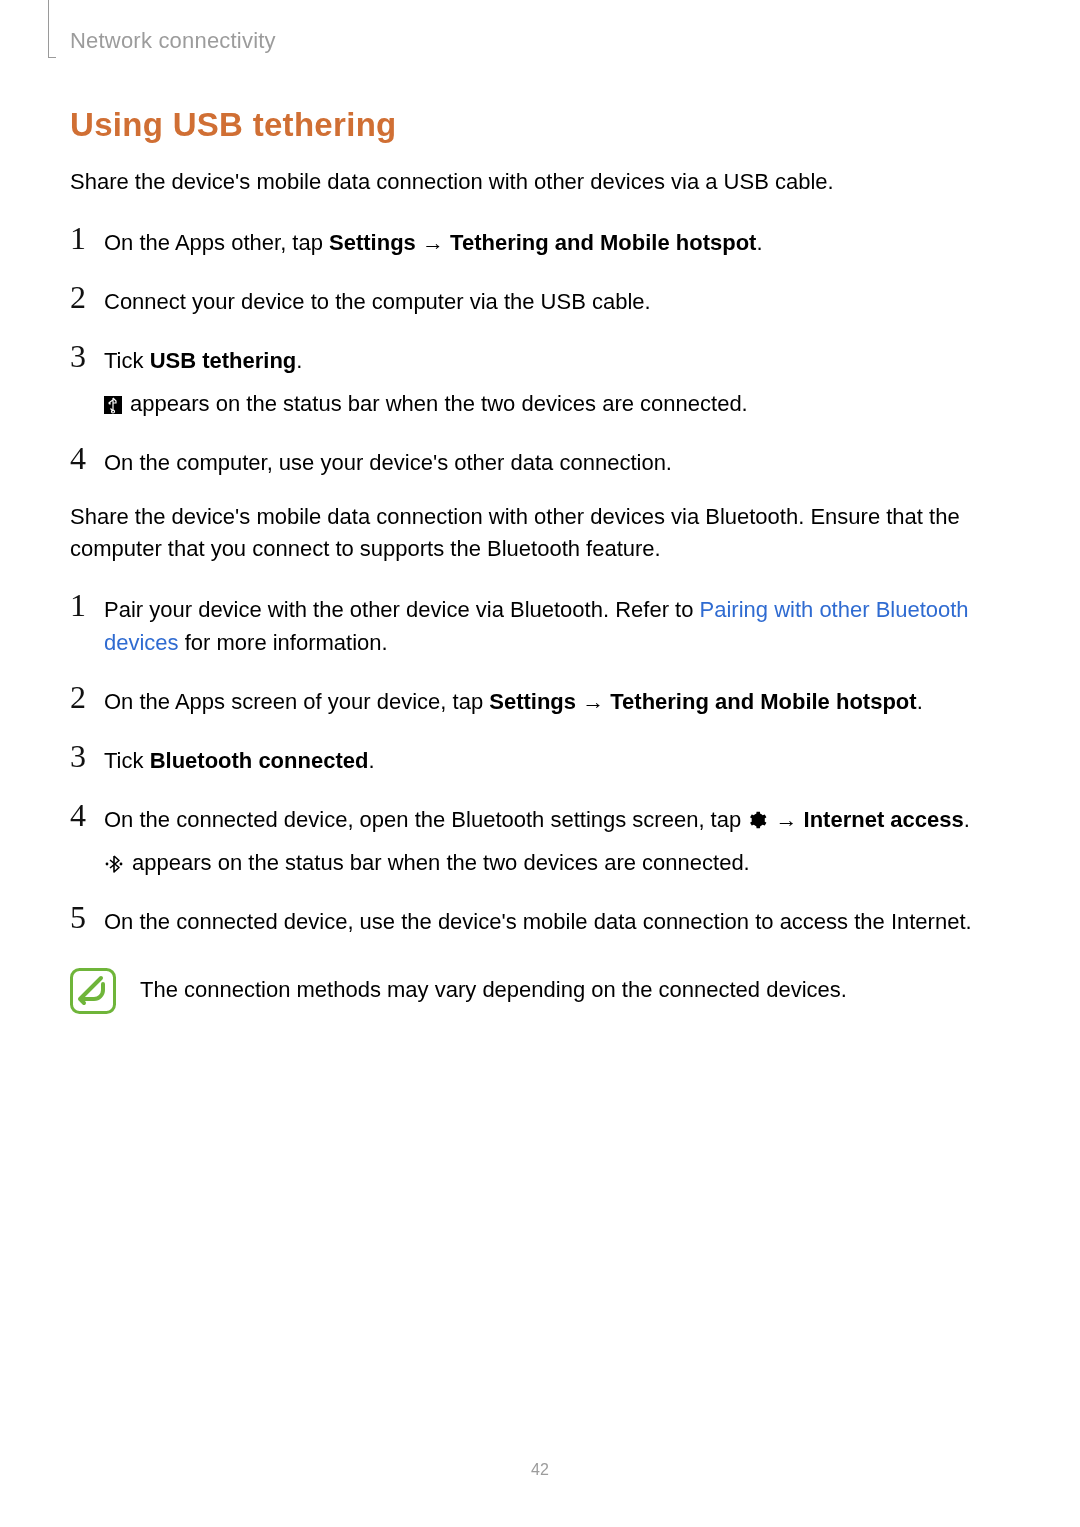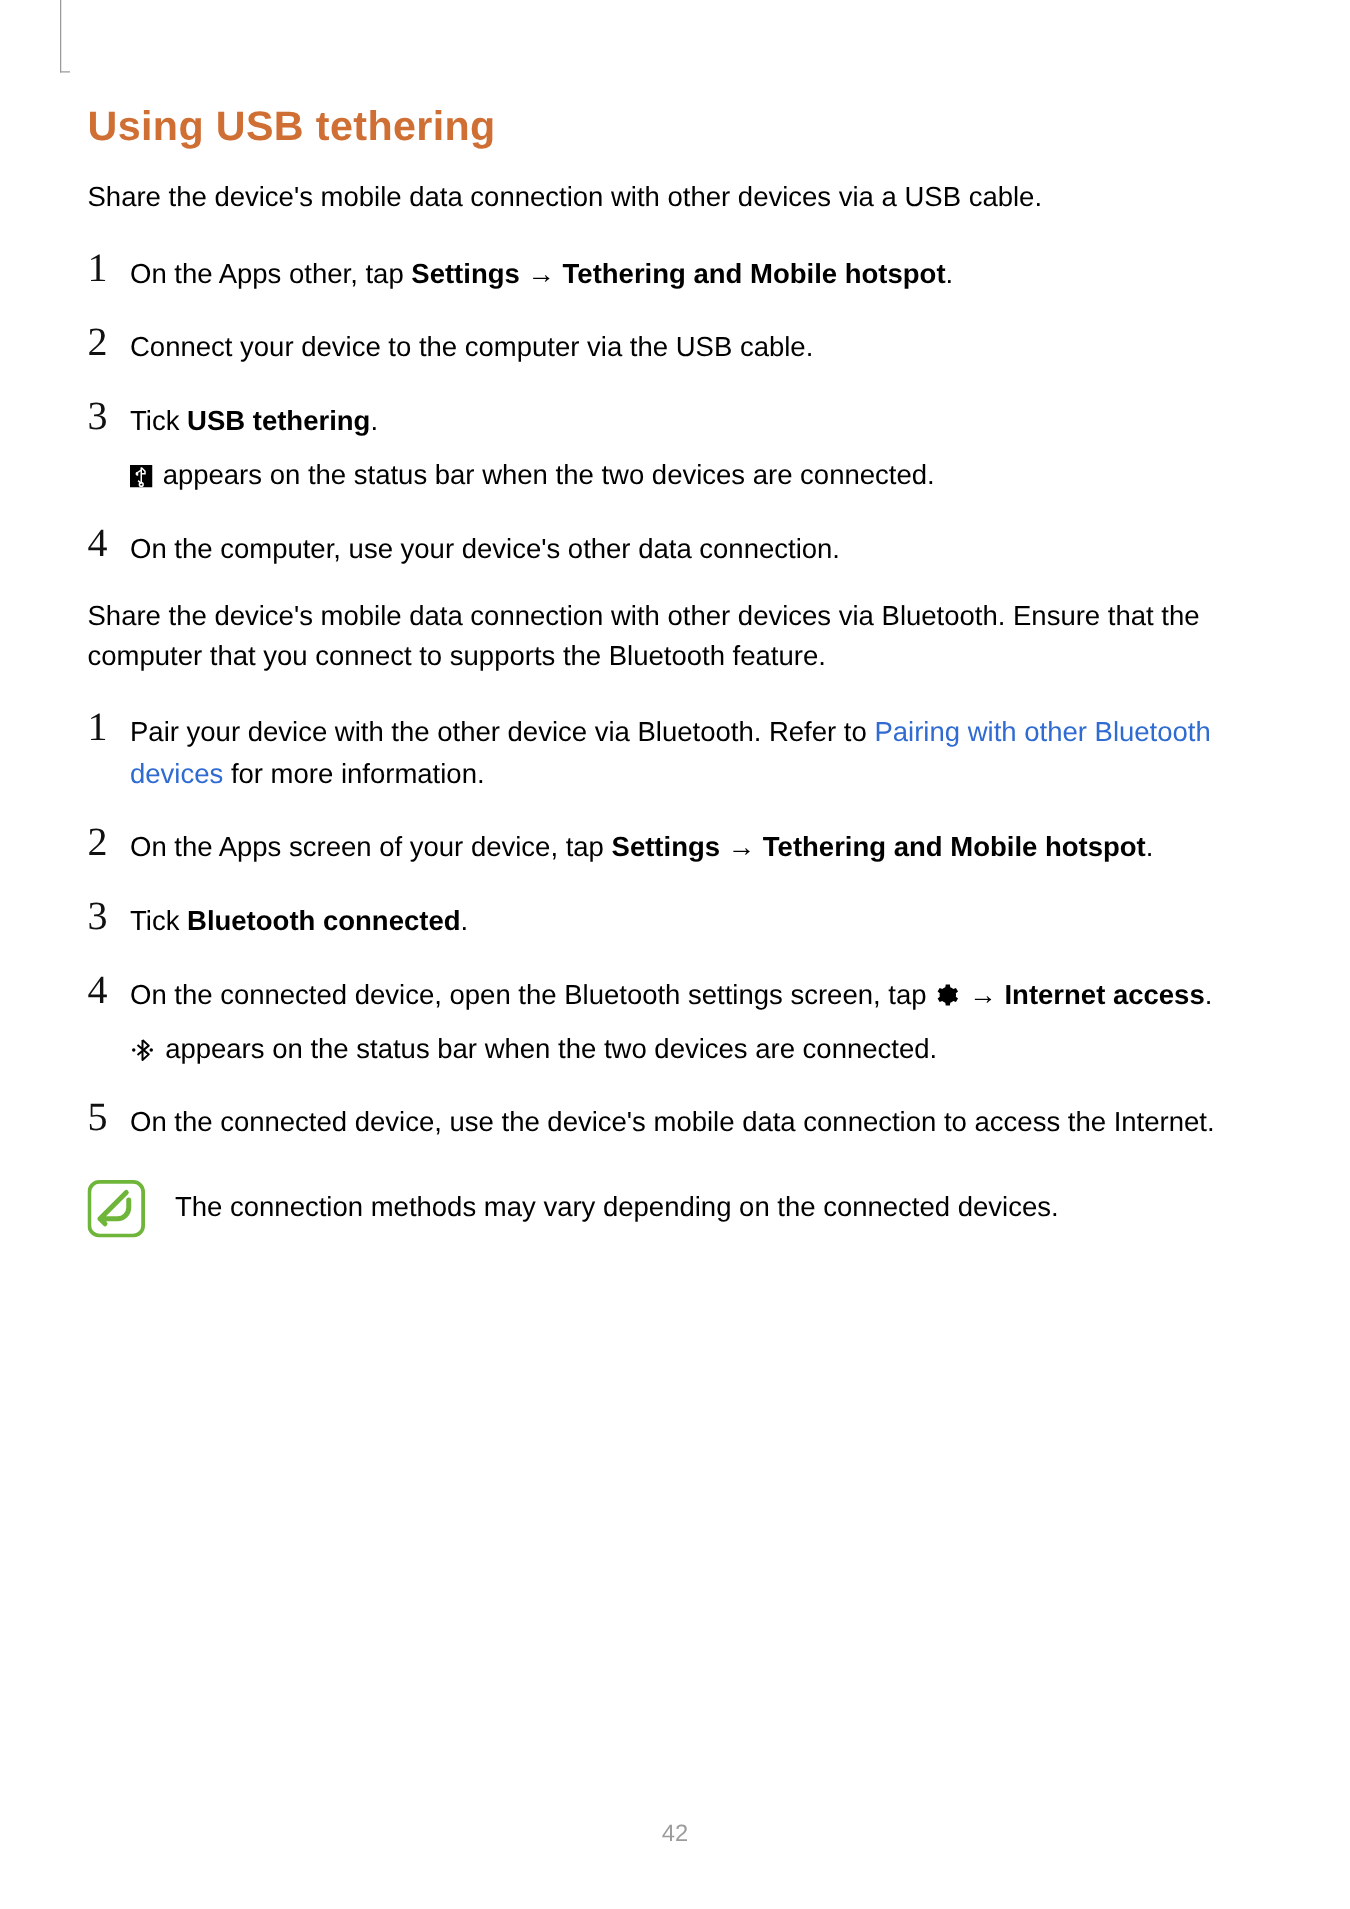--- a/index.html
+++ b/index.html
@@ -103,29 +103,30 @@
     font-size: 22px;
     line-height: 1.4;
   }
   .page-number {
     position: absolute;
     bottom: 48px;
     left: 0;
     width: 1080px;
     text-align: center;
     color: #9c9c9c;
-    font-size: 19px;
+    font-size: 16px;
   }
 </style>
 </head>
 <body>
 
 <div class="page">
   <div class="corner-rule"></div>
 
+  <div class="breadcrumb">Network connectivity</div>
 
   <h2 class="section-heading">Using USB tethering</h2>
   <p class="intro">Share the device's mobile data connection with other devices via a USB cable.</p>
 
   <ol class="steps">
     <li>
       <div class="step-num">1</div>
       <div class="step-body">
         <span>On the Apps other, tap </span><span class="b">Settings</span><span> → </span><span class="b">Tethering and Mobile hotspot</span><span>.</span>
       </div>

